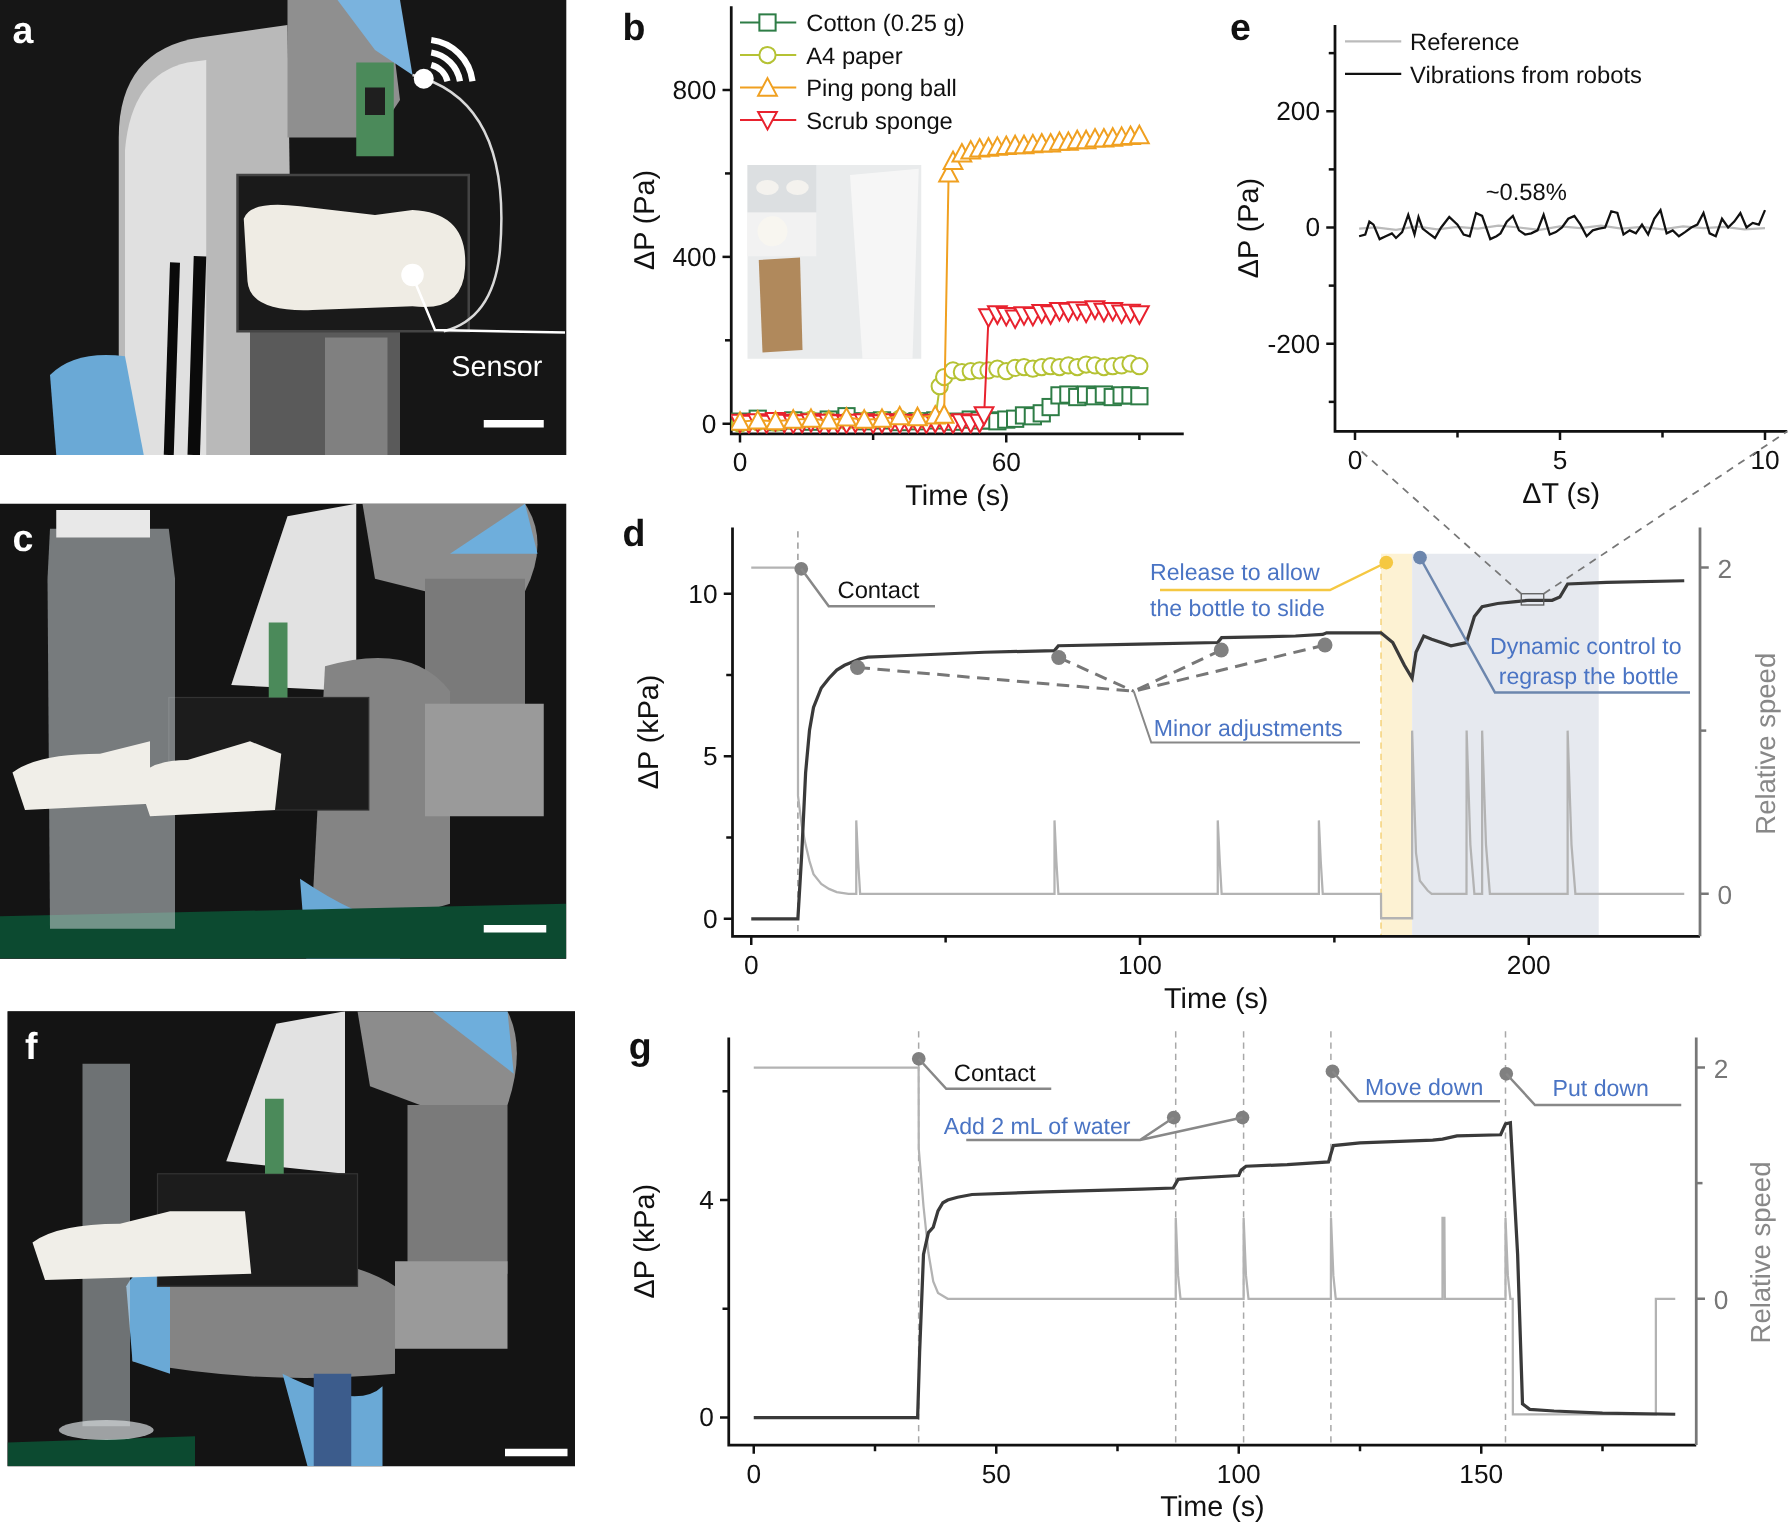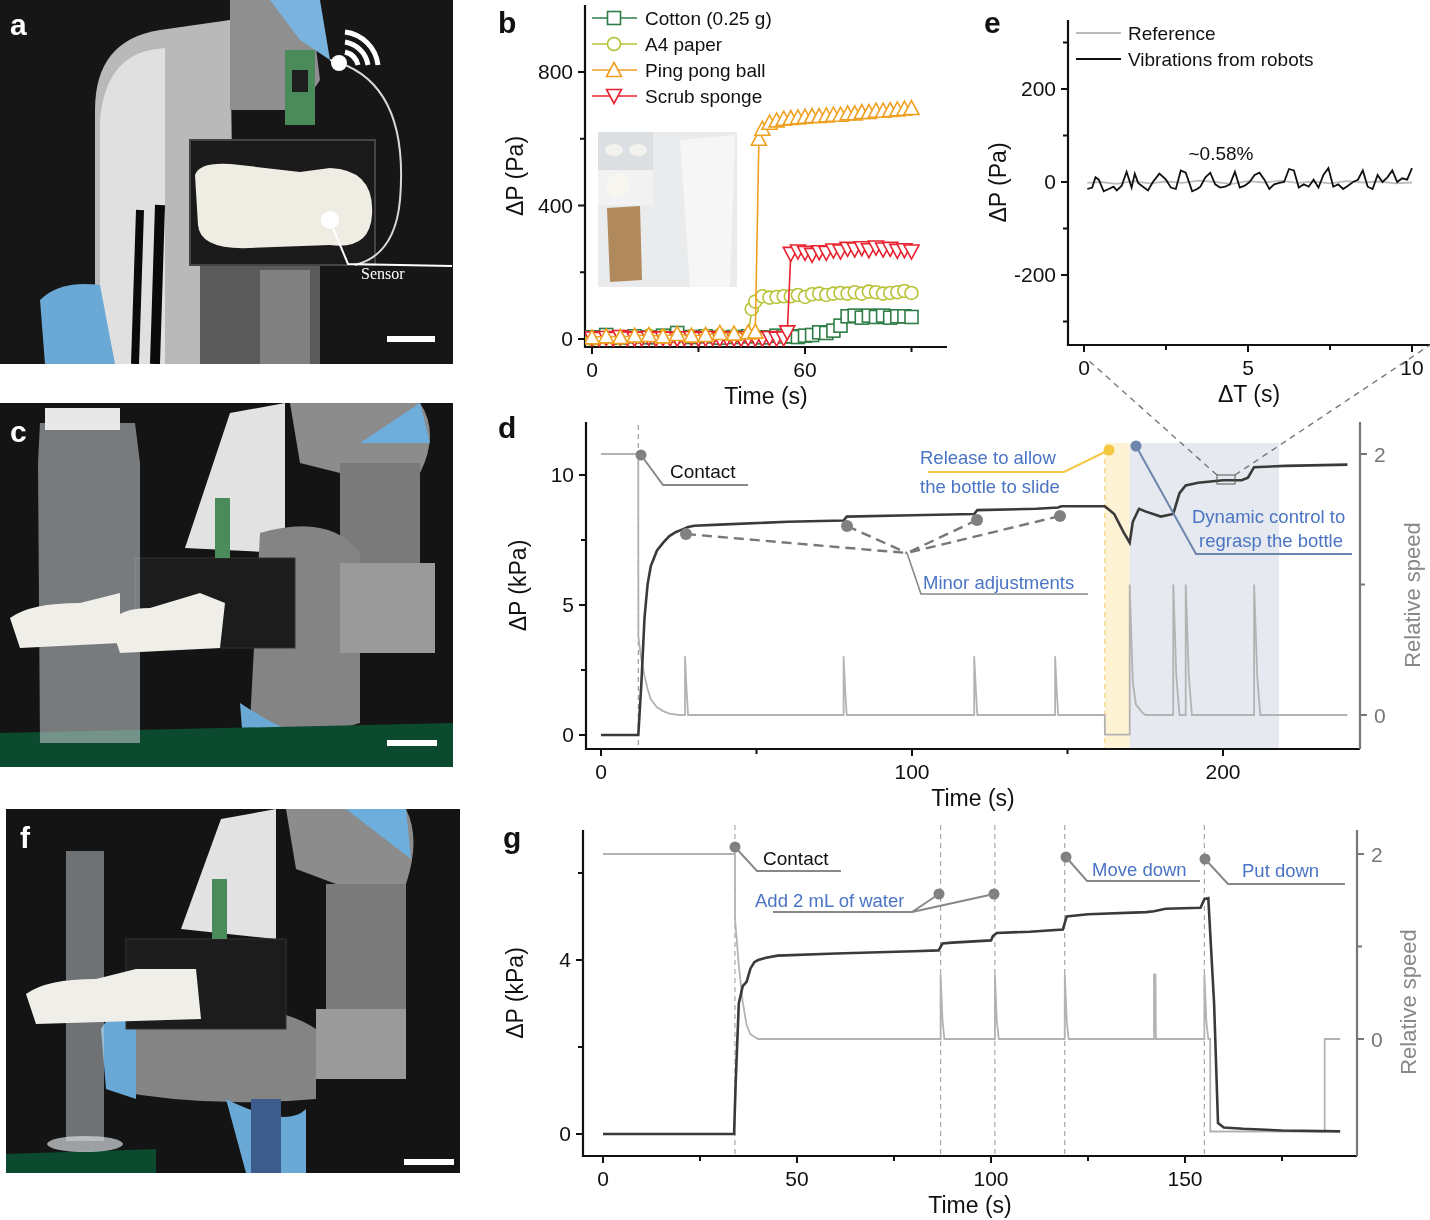--- a/index.html
+++ b/index.html
@@ -49,21 +49,21 @@
     <path d="M345 52 A18 18 0 0 1 358 65" stroke="#fff" stroke-width="5" fill="none"></path>
     <path d="M345 42 A28 28 0 0 1 368 65" stroke="#fff" stroke-width="5" fill="none"></path>
     <path d="M345 32 A38 38 0 0 1 378 65" stroke="#fff" stroke-width="5" fill="none"></path>
   </svg>
   <svg width="453" height="364">
     <circle cx="330" cy="220" r="9" fill="#ffffff"></circle>
     <path d="M333 228 L348 264 L452 266" stroke="#ffffff" stroke-width="2" fill="none"></path>
     <rect x="387" y="336" width="48" height="6" fill="#ffffff"></rect>
   </svg>
   <div class="panel-letter white" style="left:10px;top:10px;">a</div>
-  <div style="position:absolute;left:361px;top:265px;color:#fff;font-size:16px;font-family:Liberation Serif, serif;">Sensor</div>
+  <div style="position:absolute;left:361px;top:280px;color:#fff;font-size:23px;">Sensor</div>
 </div>
 
 <div class="photo" style="left:0;top:403px;width:453px;height:364px;">
   <svg width="453" height="364">
     <rect x="0" y="0" width="453" height="364" fill="#141414"></rect>
     <path d="M185 145 L230 10 L285 0 L285 150 Z" fill="#e2e2e2"></path>
     <path d="M290 0 L420 0 Q440 30 420 70 L340 70 L300 60 Z" fill="#8c8c8c"></path>
     <path d="M340 60 L420 60 L420 200 L340 210 Z" fill="#7a7a7a"></path>
     <path d="M360 40 L420 0 L430 40 Z" fill="#6eaedc"></path>
     <path d="M260 130 Q330 110 360 150 L360 320 Q300 340 250 320 Z" fill="#848484"></path>

